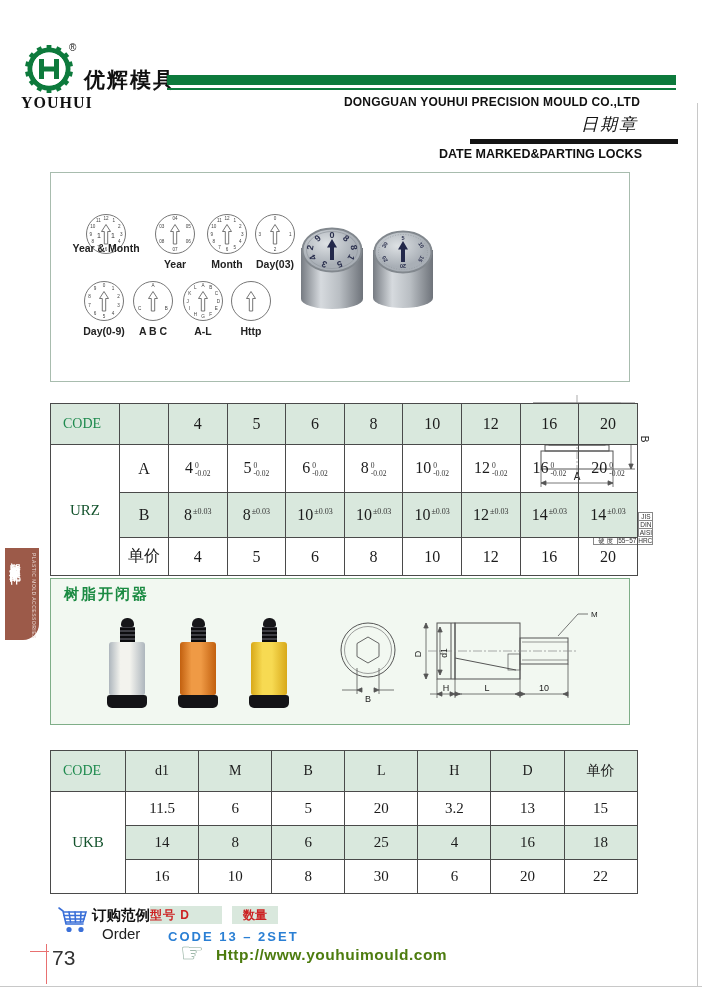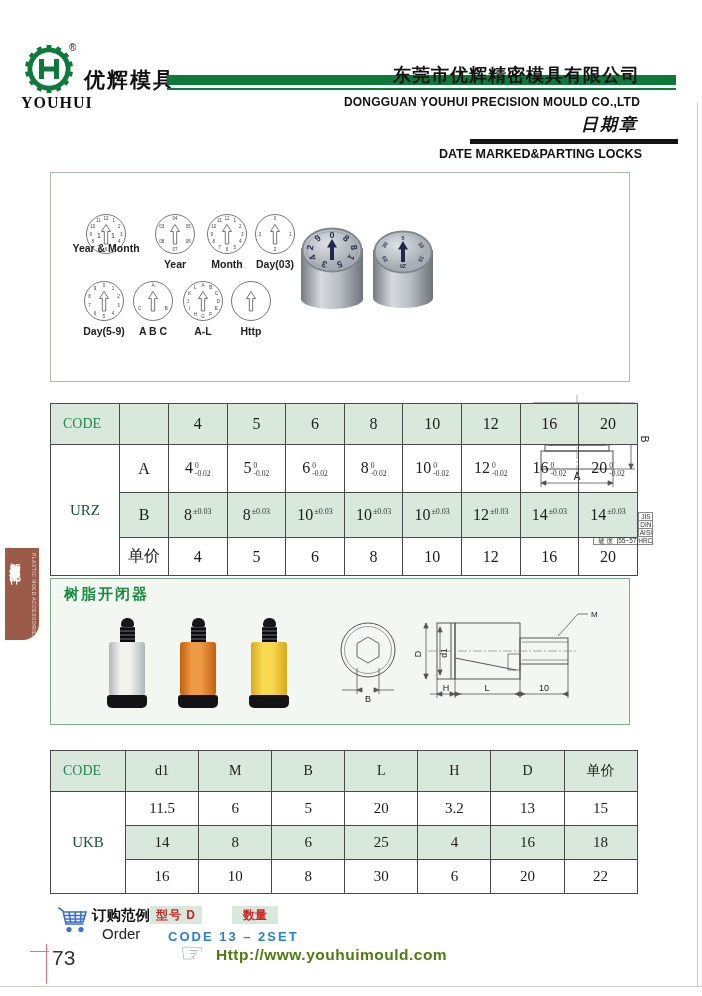--- a/index.html
+++ b/index.html
@@ -8,21 +8,21 @@
   .abs{position:absolute;}
 
   
   .brand-cn{left:84px;top:66px;font-size:21px;font-weight:bold;letter-spacing:2px;}
   .brand-en{left:21px;top:94px;font-family:"Liberation Serif",serif;font-size:16px;font-weight:bold;letter-spacing:1px;}
   .reg-mark{left:69px;top:42px;font-size:10px;}
   .green-bar{left:167px;top:75px;width:509px;height:10px;background:#0d7a3c;}
   .green-line{left:167px;top:88px;width:509px;height:2px;background:#0d7a3c;}
   .company-cn{top:63px;right:62px;font-size:18px;font-weight:bold;letter-spacing:1px;}
   .company-en{top:95px;right:62px;font-size:12px;font-weight:bold;letter-spacing:0.2px;}
-  .category-cn{top:113px;right:64px;font-size:17px;font-weight:bold;font-style:italic;letter-spacing:2px;}
+  .category-cn{top:113px;right:64px;font-size:17px;font-weight:normal;font-style:italic;letter-spacing:2px;}
   .black-bar{left:470px;top:139px;width:208px;height:5px;background:#141414;}
   .category-en{top:147px;right:60px;font-size:12.5px;font-weight:bold;}
 
   .vline-right{left:697px;top:103px;width:1px;height:883px;background:#c8c8c8;}
   .bottom-line{left:0;top:986px;width:702px;height:1px;background:#c8c8c8;}
 
   
   .diagram-box{left:50px;top:172px;width:578px;height:208px;border:1px solid #a8bcae;background:#fff;}
   .dial{position:absolute;width:42px;height:42px;}
   .dial-label{position:absolute;width:90px;text-align:center;font-size:10.5px;font-weight:600;color:#222;}
@@ -68,22 +68,22 @@
   .rp-thread{position:relative;margin:0 auto;width:15px;height:15px;
              background:repeating-linear-gradient(0deg,#0c0c0e 0 2px,#3e3e44 2px 4px);}
   .rp-body{position:relative;margin:0 auto;width:36px;height:53px;border-radius:3px 3px 2px 2px;}
   .rp-base{position:relative;margin:0 auto;width:40px;height:13px;background:#141417;border-radius:3px 3px 5px 5px;}
   .resin-draw{left:330px;top:598px;}
 
   
   .cart-icon{left:56px;top:903px;}
   .order-cn{left:92px;top:906px;font-size:14.5px;font-weight:bold;}
   .order-en{left:102px;top:925px;font-size:15px;color:#222;}
-  .model-box{left:150px;top:906px;width:52px;height:18px;background:#d9e8dd;color:#cc2222;
-             font-size:12px;font-weight:bold;text-align:center;line-height:18px;letter-spacing:1px;}
+  .model-box{left:150px;top:906px;width:72px;height:18px;background:#d9e8dd;color:#cc2222;
+             font-size:12px;font-weight:bold;line-height:18px;letter-spacing:1px;}
   .qty-box{left:232px;top:906px;width:46px;height:18px;background:#d9e8dd;color:#cc2222;
            font-size:12px;font-weight:bold;text-align:center;line-height:18px;}
   .order-example{left:168px;top:929px;font-size:13px;font-weight:bold;color:#2a7fd4;letter-spacing:2px;}
   .red-vline{left:46px;top:944px;width:1px;height:40px;background:#e87070;}
   .red-hline{left:30px;top:951px;width:19px;height:1px;background:#e87070;}
   .page-number{left:52px;top:946px;font-size:21px;color:#333;}
   .hand-icon{left:180px;top:937px;font-size:27px;color:#86a694;}
   .site-url{left:216px;top:946px;font-size:15.5px;font-weight:bold;color:#4d7c0f;letter-spacing:0.5px;}
 </style>
 </head>
@@ -115,21 +115,20 @@
       <rect x="5" y="-10" width="5" height="20"></rect>
       <rect x="-7" y="-2.5" width="14" height="5"></rect>
     </g>
 
   </svg>
   <div class="abs reg-mark">®</div>
   <div class="abs brand-cn">优辉模具</div>
   <div class="abs brand-en">YOUHUI</div>
   <div class="abs green-bar"></div>
   <div class="abs green-line"></div>
-  <div class="abs company-cn">东莞市优辉精密模具有限公司</div>
   <div class="abs company-en">DONGGUAN YOUHUI PRECISION MOULD CO.,LTD</div>
   <div class="abs category-cn">日期章</div>
   <div class="abs black-bar"></div>
   <div class="abs category-en">DATE MARKED&amp;PARTING LOCKS</div>
 
   <div class="abs vline-right"></div>
   <div class="abs bottom-line"></div>
 
   <div class="abs sidebar-tab">
     <div class="sidebar-cn">塑胶模零配件</div>
@@ -201,21 +200,21 @@
             <text x="9.0" y="-10.8" text-anchor="middle" font-size="4.6" fill="#444">1</text>
             <text x="14.6" y="-3.1" text-anchor="middle" font-size="4.6" fill="#444">2</text>
             <text x="14.6" y="6.3" text-anchor="middle" font-size="4.6" fill="#444">3</text>
             <text x="9.0" y="14.0" text-anchor="middle" font-size="4.6" fill="#444">4</text>
             <text x="0.0" y="16.9" text-anchor="middle" font-size="4.6" fill="#444">5</text>
             <text x="-9.0" y="14.0" text-anchor="middle" font-size="4.6" fill="#444">6</text>
             <text x="-14.6" y="6.3" text-anchor="middle" font-size="4.6" fill="#444">7</text>
             <text x="-14.6" y="-3.1" text-anchor="middle" font-size="4.6" fill="#444">8</text>
             <text x="-9.0" y="-10.8" text-anchor="middle" font-size="4.6" fill="#444">9</text>
           </svg></div>
-        <div class="dial-label" style="left: 8px; top: 152px;">Day(5-9)</div>
+        <div class="dial-label" style="left: 8px; top: 152px;">Day(0-9)</div>
         <div class="dial" style="left: 81px; top: 107px;"><svg width="42" height="42" viewBox="-21 -21 42 42">
             <circle r="19.5" fill="#fff" stroke="#777" stroke-width="1"></circle>
             <path d="M0,-9.5 L4.5,-2.5 L1.7,-2.5 L1.7,10 L-1.7,10 L-1.7,-2.5 L-4.5,-2.5 Z" fill="#fff" stroke="#666" stroke-width="0.9"></path>
             <text x="0.0" y="-13.7" text-anchor="middle" font-size="4.6" fill="#444">A</text>
             <text x="13.3" y="9.3" text-anchor="middle" font-size="4.6" fill="#444">B</text>
             <text x="-13.3" y="9.3" text-anchor="middle" font-size="4.6" fill="#444">C</text>
           </svg></div>
         <div class="dial-label" style="left: 57px; top: 152px;">A B C</div>
         <div class="dial" style="left: 131px; top: 107px;"><svg width="42" height="42" viewBox="-21 -21 42 42">
             <circle r="19.5" fill="#fff" stroke="#777" stroke-width="1"></circle>

